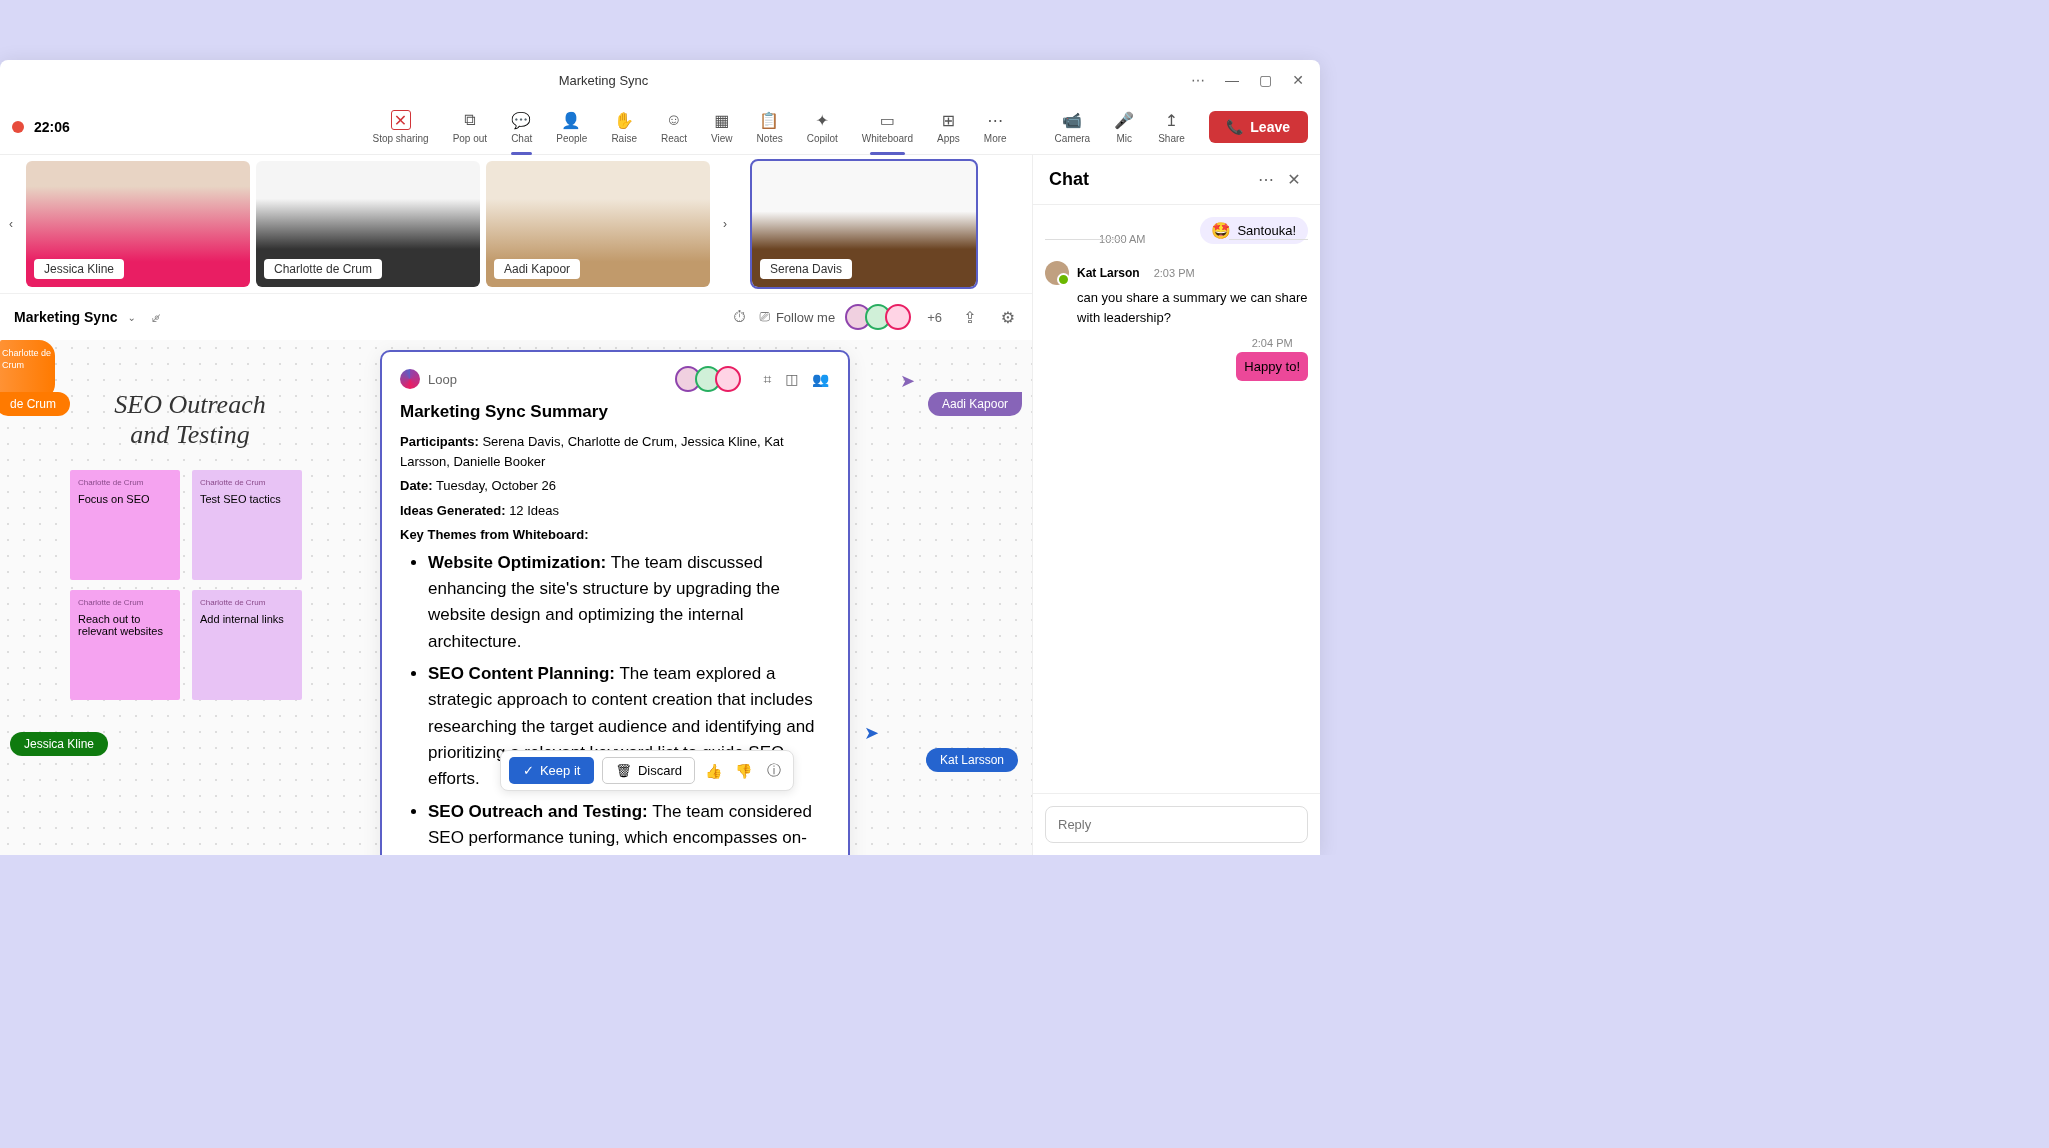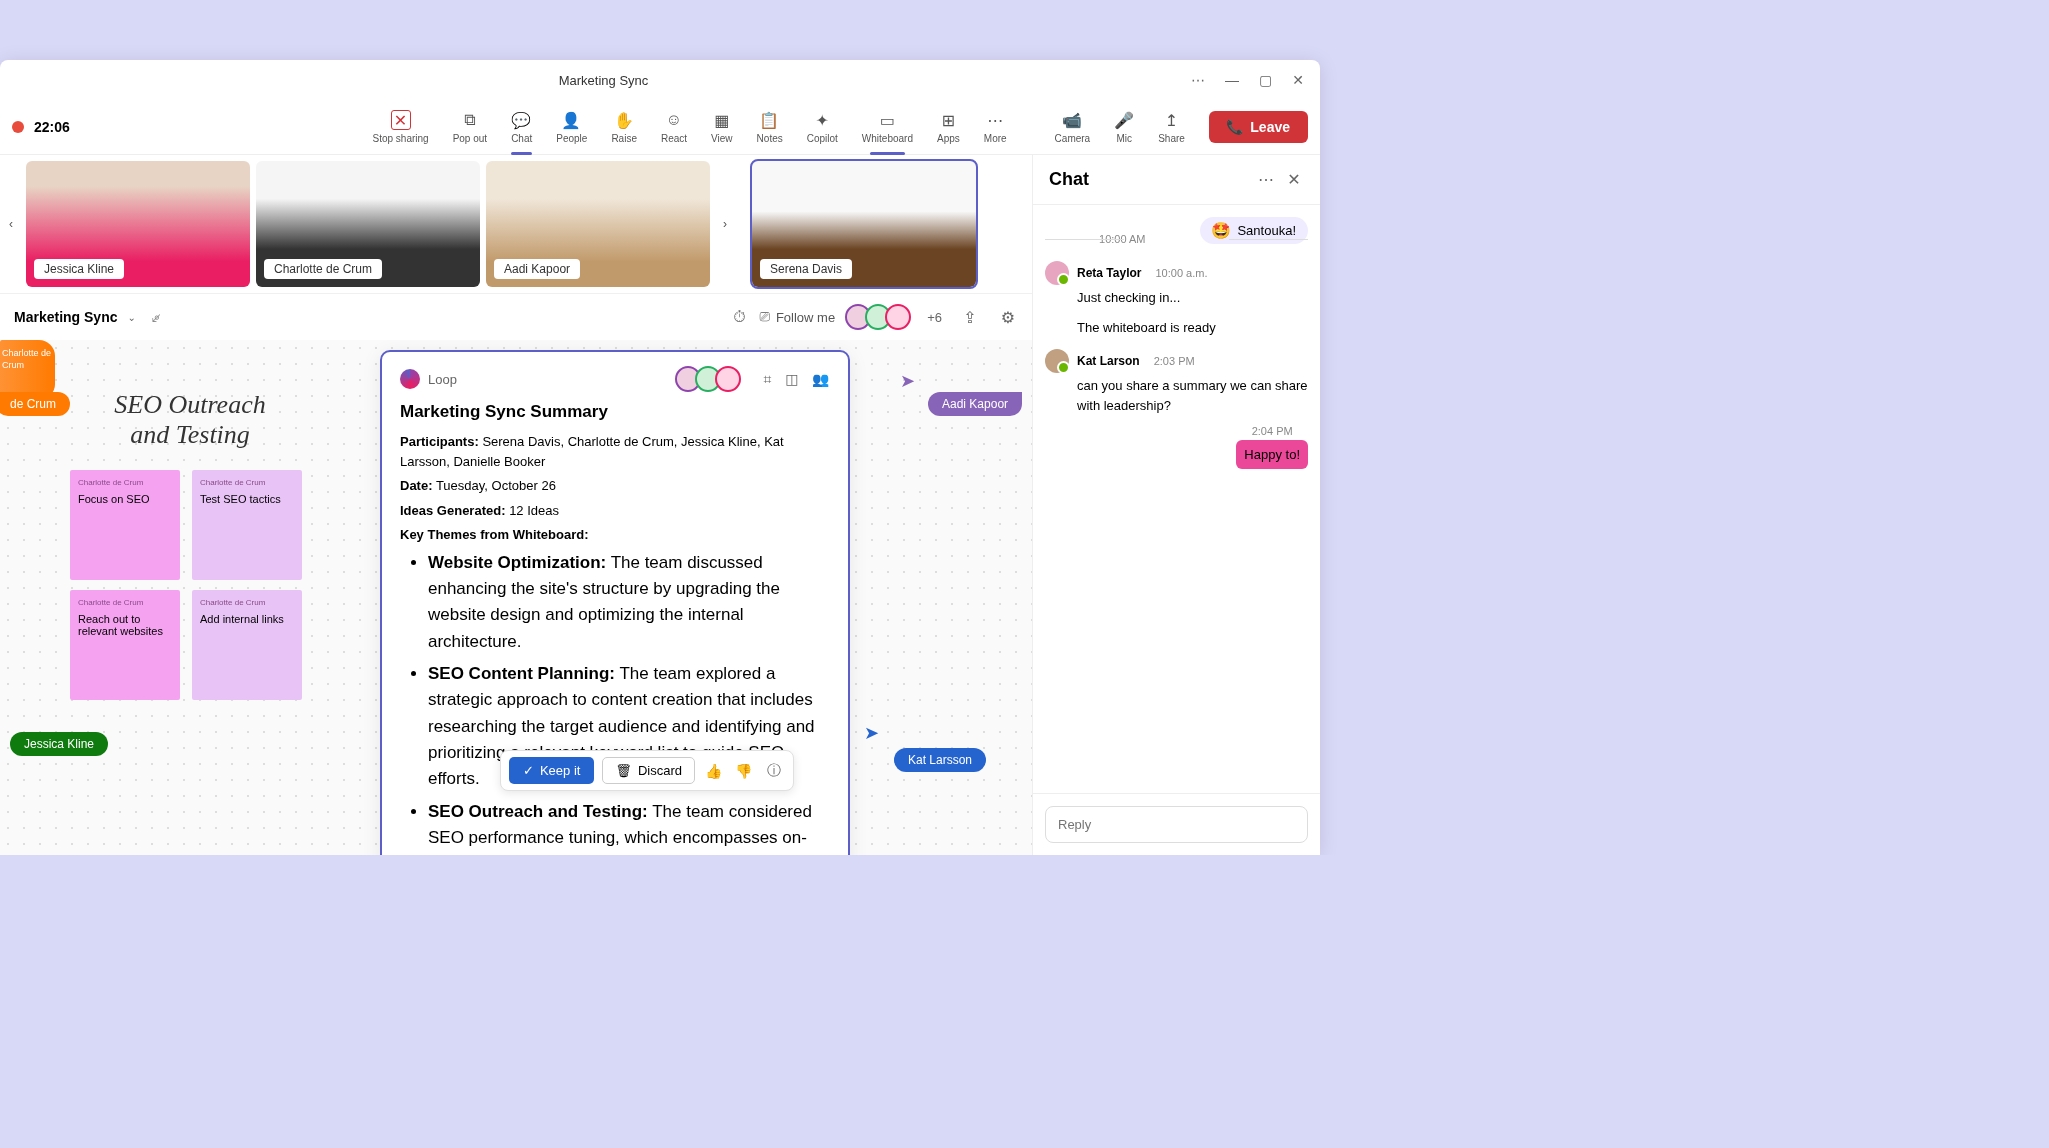--- a/index.html
+++ b/index.html
@@ -253,21 +253,21 @@
         <div class="sticky lilac" style="top:250px;left:192px">
           <span class="auth">Charlotte de Crum</span>
           <span>Add internal links</span>
         </div>
 
         <div class="cursor-tag green" style="top:392px;left:10px">Jessica Kline</div>
         <div class="cursor-tag orange" style="top:52px;left:-4px">de Crum</div>
         <div class="cursor-ptr" style="top:30px;left:900px;color:#8764b8">➤</div>
         <div class="cursor-tag purple" style="top:52px;left:928px">Aadi Kapoor</div>
         <div class="cursor-ptr" style="top:382px;left:864px;color:#2564cf">➤</div>
-        <div class="cursor-tag blue" style="top:408px;left:894px">Kat Larsson</div>
+        <div class="cursor-tag blue" style="top:408px;left:926px">Kat Larsson</div>
 
         <div class="loop-card">
           <div class="loop-head">
             <div class="loop-logo"></div>
             <span class="loop-label">Loop</span>
             <div class="loop-avatars">
               <div class="mini-avatar a1"></div>
               <div class="mini-avatar a2"></div>
               <div class="mini-avatar a3"></div>
             </div>
@@ -318,29 +318,20 @@
       </div>
       <div class="chat-body">
         <div class="pill">
           <span class="emoji">🤩</span>
           <span>Santouka!</span>
         </div>
 
 
         <div class="time-sep">10:00 AM</div>
 
-        <div class="msg">
-          <div class="head">
-            <div class="av" style="background:#e8a5c0"></div>
-            <span class="name">Reta Taylor</span>
-            <span class="time">10:00 a.m.</span>
-          </div>
-          <div class="text">Just checking in...</div>
-          <div class="text" style="margin-top:10px">The whiteboard is ready</div>
-        </div>
 
         <div class="msg">
           <div class="head">
             <div class="av" style="background:#c0a080"></div>
             <span class="name">Kat Larson</span>
             <span class="time">2:03 PM</span>
           </div>
           <div class="text">can you share a summary we can share with leadership?</div>
         </div>
 

